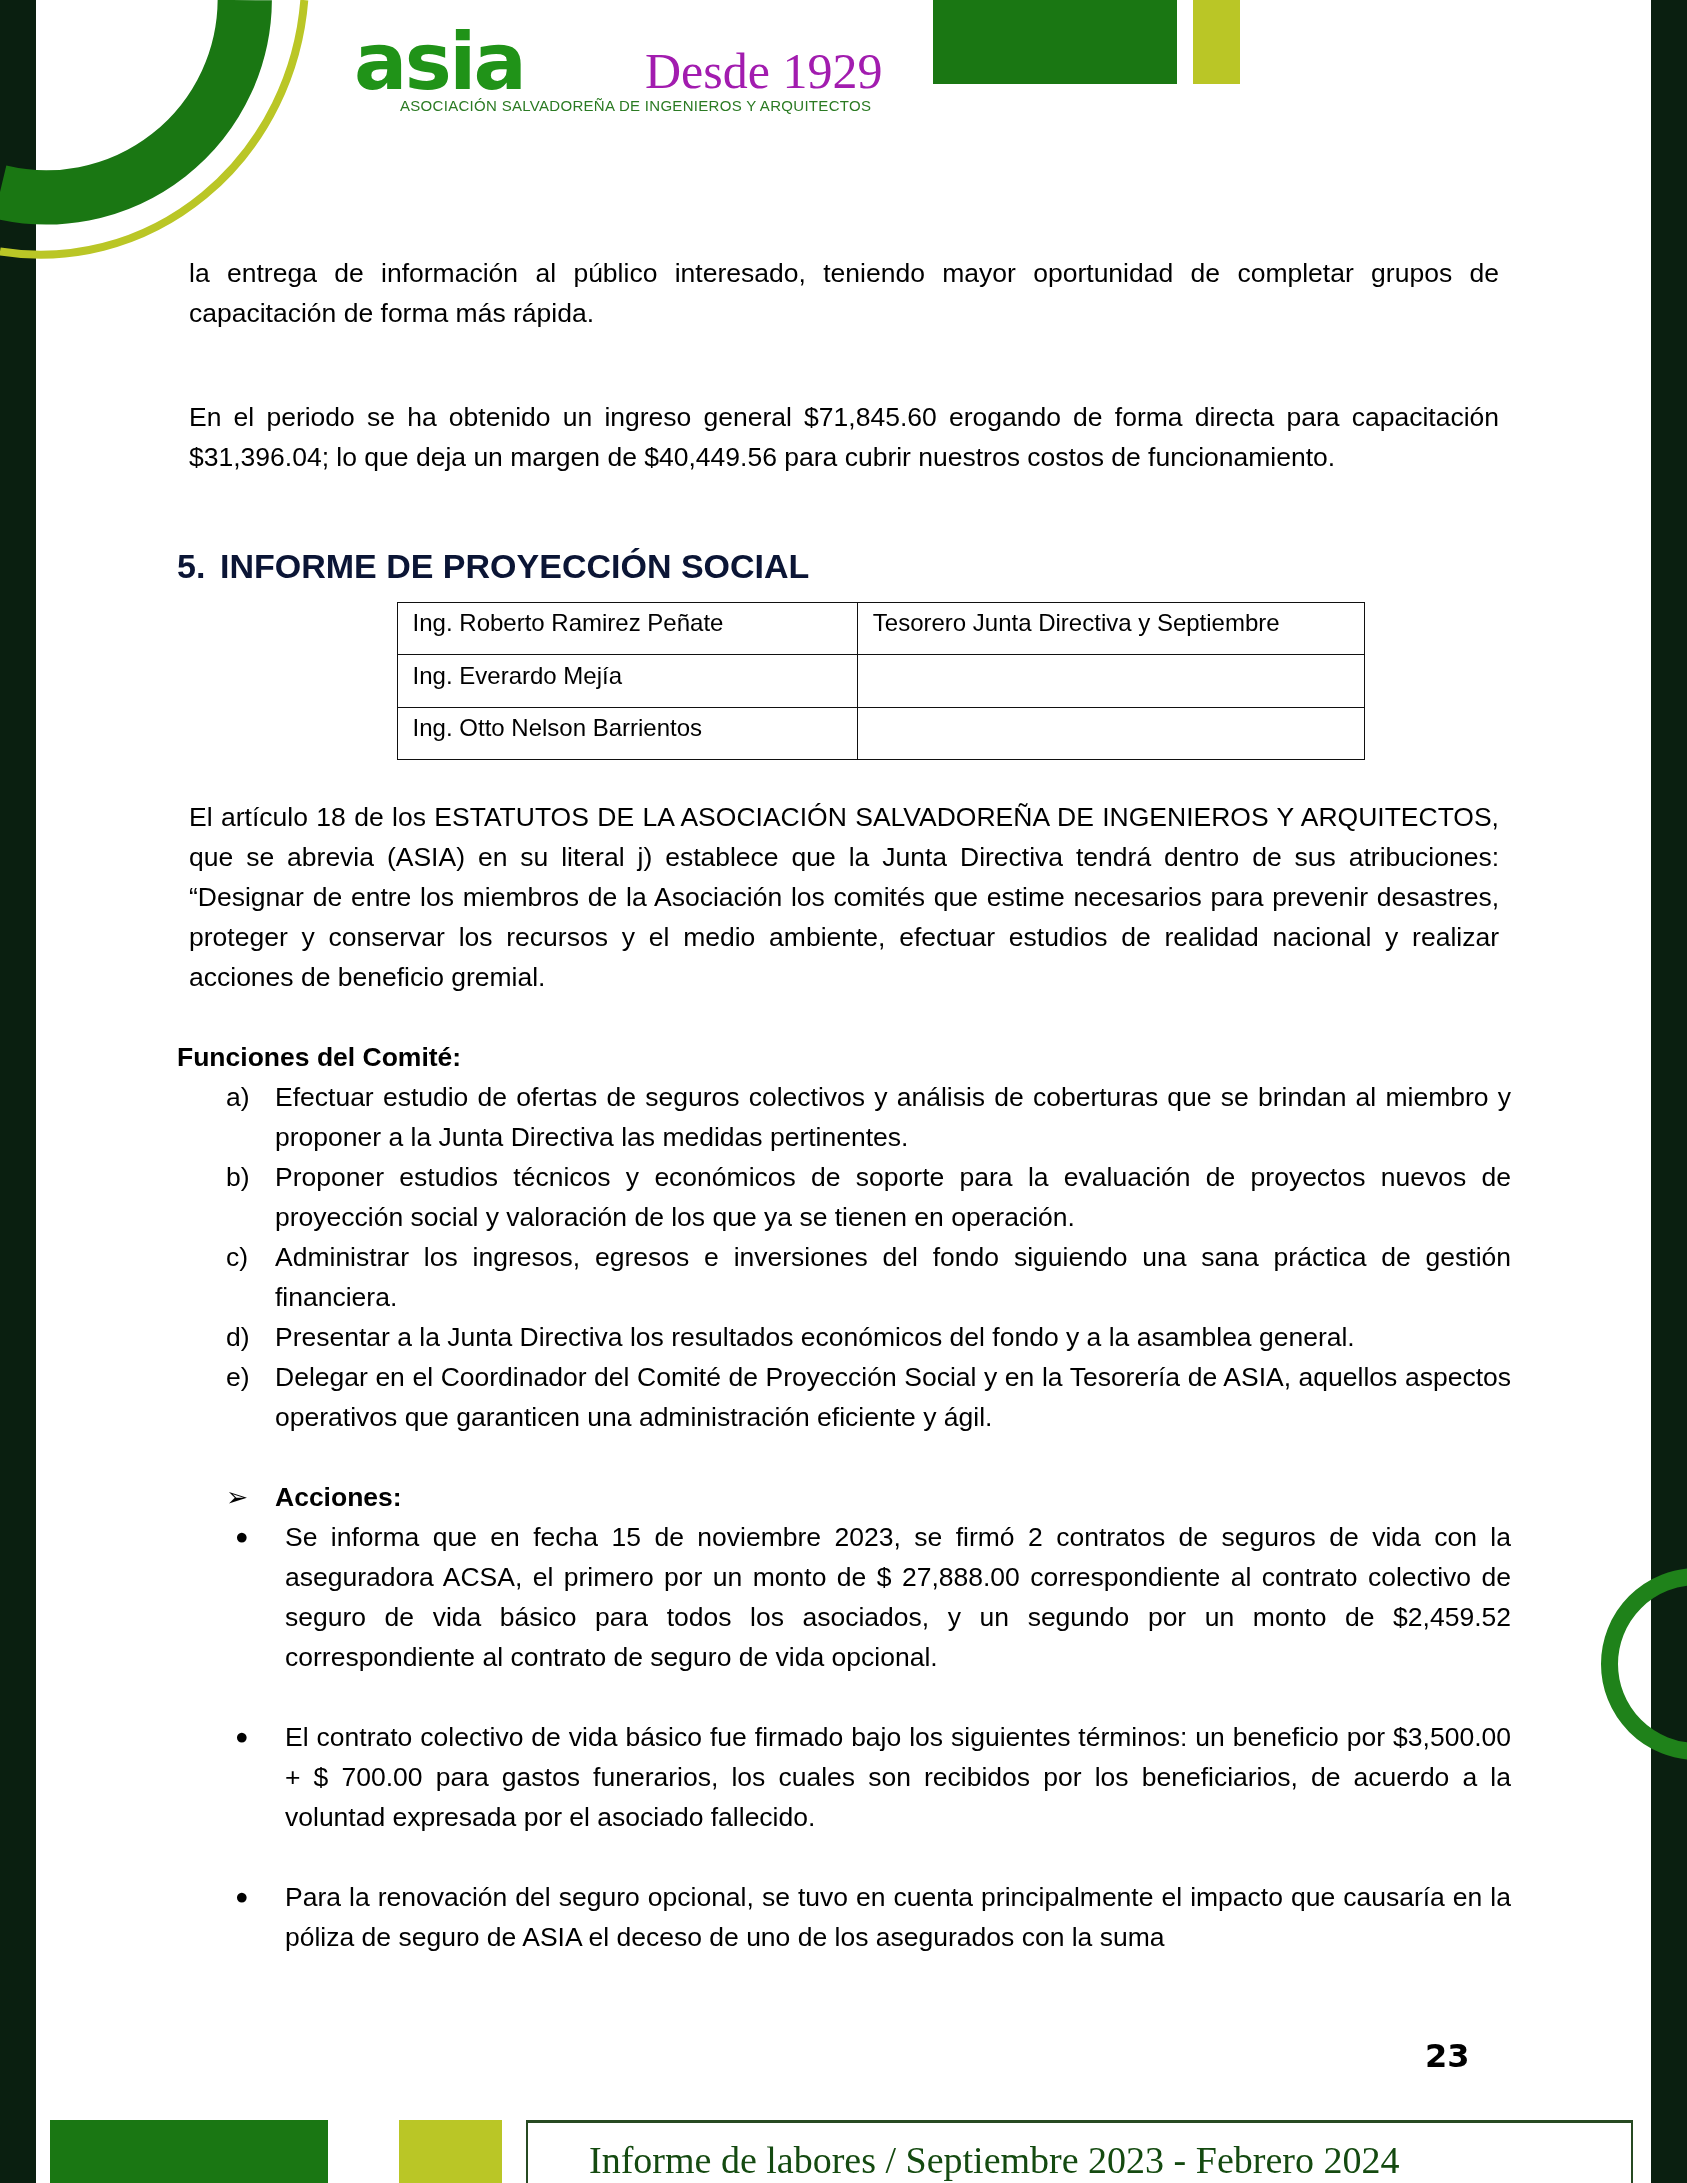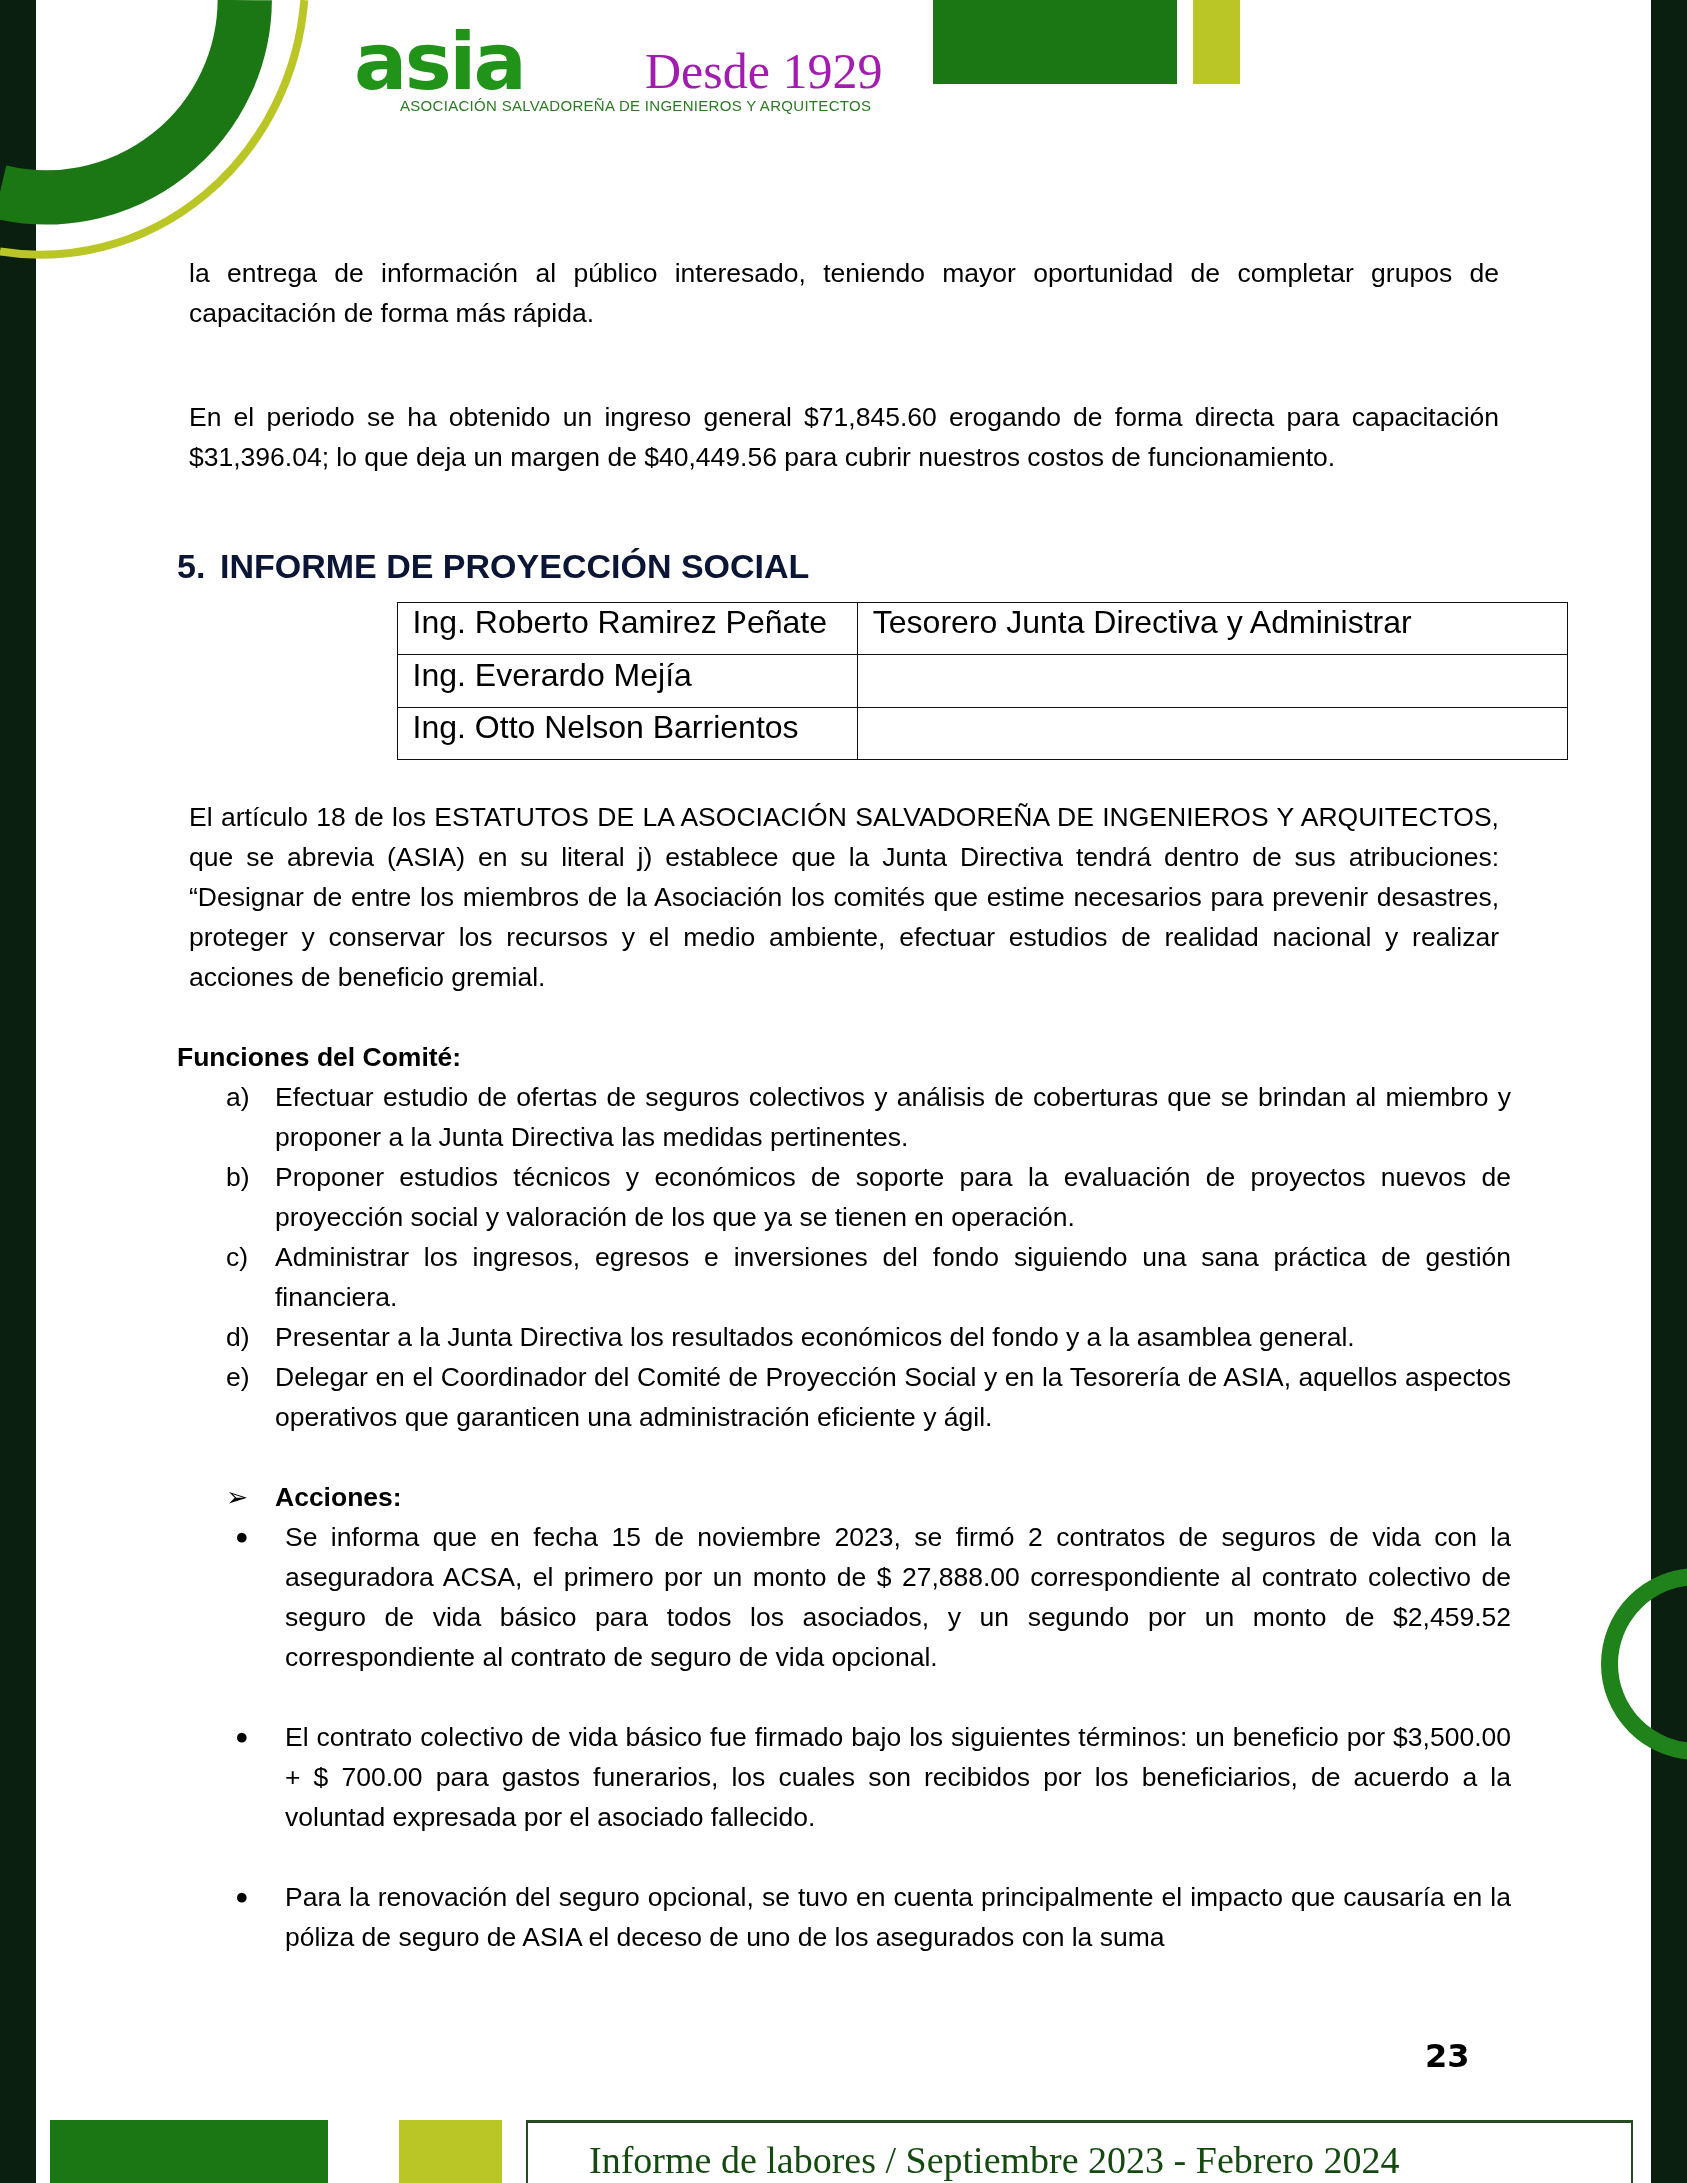--- a/index.html
+++ b/index.html
@@ -15,21 +15,21 @@
     .right-ring { position: absolute; left: 1601px; top: 1568px; width: 192px; height: 192px; border-radius: 50%; border: 17px solid #1f821a; box-sizing: border-box; }
     .logo { position: absolute; left: 354px; top: 23px; }
     .logo-asia { font-family: "DejaVu Sans", sans-serif; font-weight: bold; font-size: 79px; color: #209318; letter-spacing: -2.6px; line-height: 1; position:absolute; left:0; top:0; }
     .logo-desde { font-family: "Liberation Serif", serif; font-size: 50px; color: #a21caf; position:absolute; left: 291px; top: 18.5px; white-space: nowrap; }
     .logo-sub { font-family: "Liberation Sans", sans-serif; font-size: 15px; color: #2a7a22; position:absolute; left: 46px; top: 74px; white-space: nowrap; letter-spacing: 0.3px; }
     .content { position: absolute; left: 177px; top: 241px; width: 1334px; font-size: 26.5px; line-height: 40px; }
     p { margin: 12px; text-align: justify; }
     .gap { height: 40px; }
     h2 { font-size: 34px; font-weight: bold; color: #0b1535; margin: 66px 0 0 0; line-height: 46px; }
     h2 .num { margin-right: 14.6px; }
-    table.members { border-collapse: collapse; margin: 13.2px 0 0 220px; width: 1171px; font-size: 32px; }
+    table.members { border-collapse: collapse; margin: 13.2px 0 0 220px; width: 968px; font-size: 24px; }
     table.members td { border: 1.3px solid #111; padding: 1.3px 14.6px 12px 14.6px; vertical-align: top; line-height: 37px; height: 38px; }
     table.members td.c1 { width: 430px; }
     .para2 { margin-top: 37px; }
     .funcs-title { font-weight: bold; margin-top: 40px; }
     .alpha-list { margin: 0; padding: 0; list-style: none; }
     .alpha-list li { display: flex; }
     .alpha-list .mk { width: 98px; flex: none; padding-left: 49px; box-sizing: border-box; }
     .alpha-list .tx { flex: 1; text-align: justify; }
     .acciones { margin-top: 40px; display: flex; font-weight: bold; }
     .acciones .arrow { width: 98px; padding-left: 49px; box-sizing: border-box; flex:none; font-weight: normal; }
@@ -69,21 +69,21 @@
   <p>En el periodo se ha obtenido un ingreso general $71,845.60 erogando de forma directa para capacitación $31,396.04; lo que deja un margen de $40,449.56 para cubrir nuestros costos de funcionamiento.</p>
 
   <h2>
     <span class="num">5.</span><span>INFORME DE PROYECCIÓN SOCIAL</span>
   </h2>
 
   <table class="members">
     <tbody>
         <tr>
       <td class="c1">Ing. Roberto Ramirez Peñate</td>
-      <td>Tesorero Junta Directiva y Administrar</td>
+      <td>Tesorero Junta Directiva y Septiembre</td>
     </tr>
     <tr>
       <td class="c1">Ing. Everardo Mejía</td>
       <td></td>
     </tr>
     <tr>
       <td class="c1">Ing. Otto Nelson Barrientos</td>
       <td></td>
     </tr>
   </tbody>

